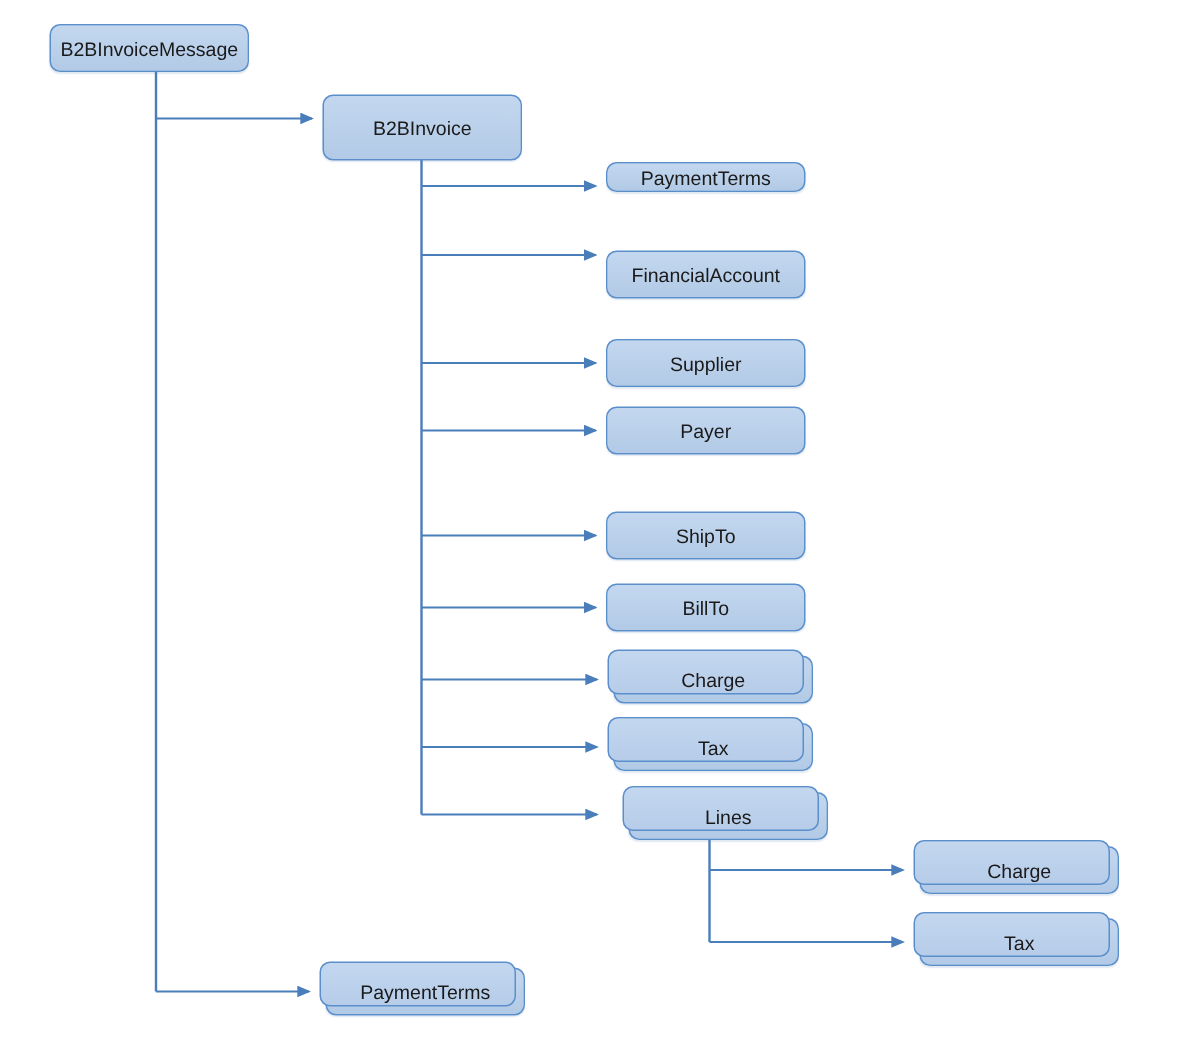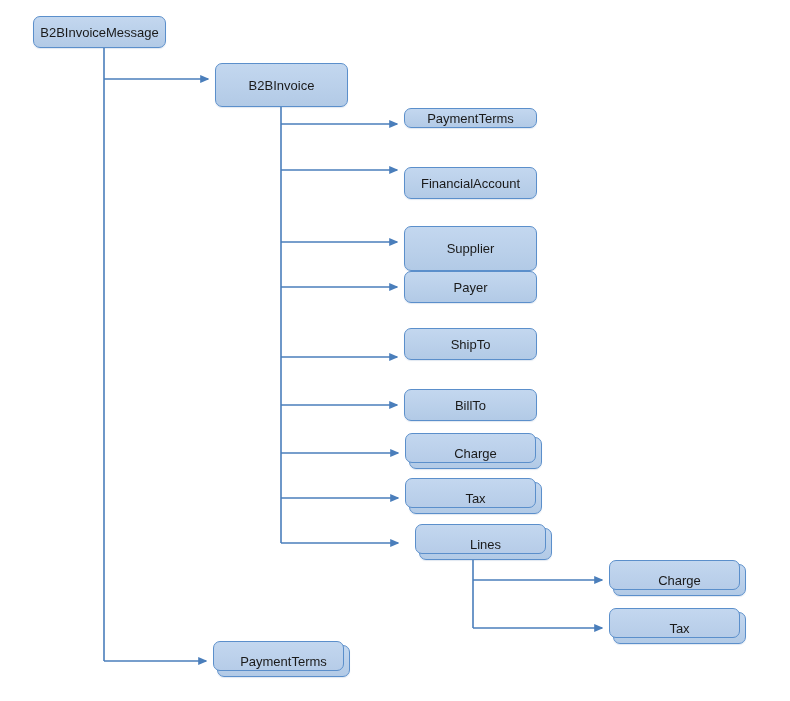--- a/index.html
+++ b/index.html
@@ -101,27 +101,27 @@
       </div>
       <div class="node" style="left: 215px; top: 63px; width: 133px; height: 44px;">
         <span class="node-label">B2BInvoice</span>
       </div>
       <div class="node" style="left: 404px; top: 108px; width: 133px; height: 20px;">
         <span class="node-label">PaymentTerms</span>
       </div>
       <div class="node" style="left: 404px; top: 154px; width: 133px; height: 32px; margin-top: 13px;">
         <span class="node-label">FinancialAccount</span>
       </div>
-      <div class="node" style="left: 404px; top: 226px; width: 133px; height: 45px;">
+      <div class="node" style="left: 404px; top: 226px; width: 133px; height: 32px;">
         <span class="node-label">Supplier</span>
       </div>
       <div class="node" style="left: 404px; top: 271px; width: 133px; height: 32px;">
         <span class="node-label">Payer</span>
       </div>
-      <div class="node" style="left: 404px; top: 328px; width: 133px; height: 32px;">
+      <div class="node" style="left: 404px; top: 341px; width: 133px; height: 32px;">
         <span class="node-label">ShipTo</span>
       </div>
       <div class="node" style="left: 404px; top: 389px; width: 133px; height: 32px; text-align: right;">
         <span class="node-label">BillTo</span>
       </div>
       <div class="node stacked" style="left: 409px; top: 437px; width: 133px; height: 32px;">
         <span class="node-label">Charge</span>
       </div>
       <div class="node stacked" style="left: 409px; top: 482px; width: 133px; height: 32px;">
         <span class="node-label">Tax</span>

